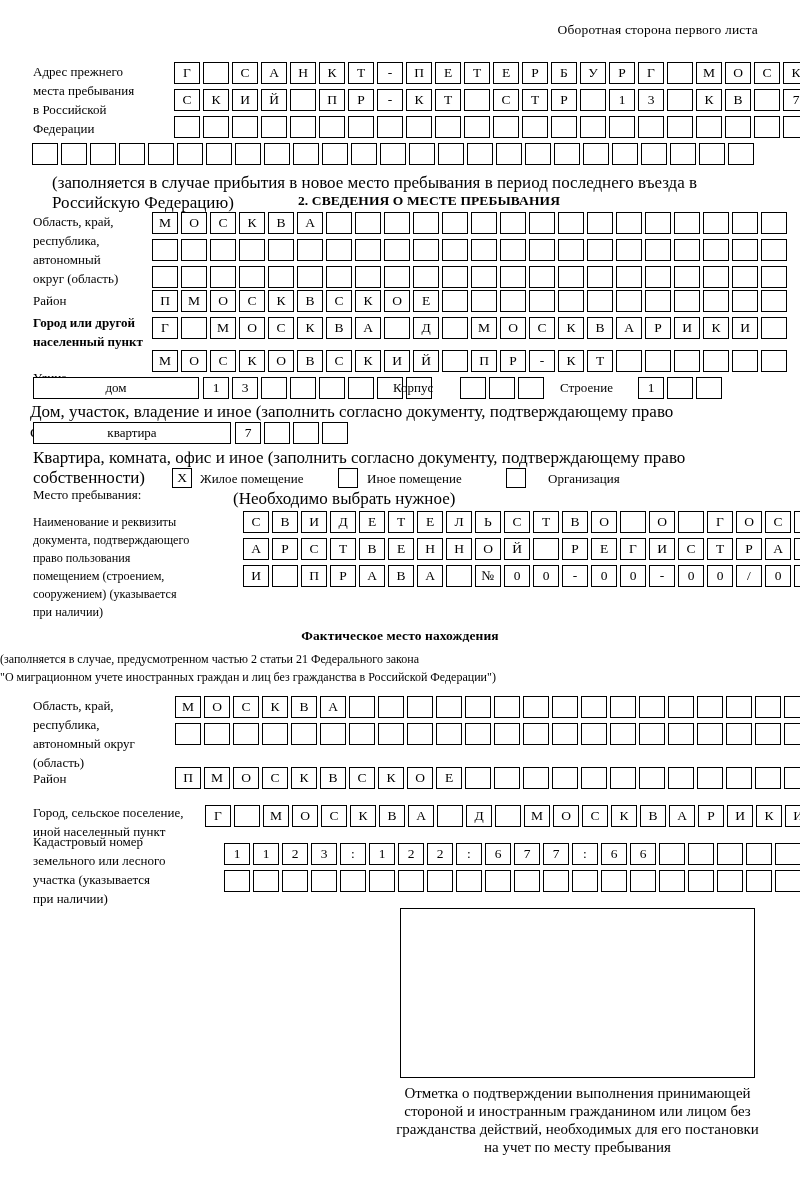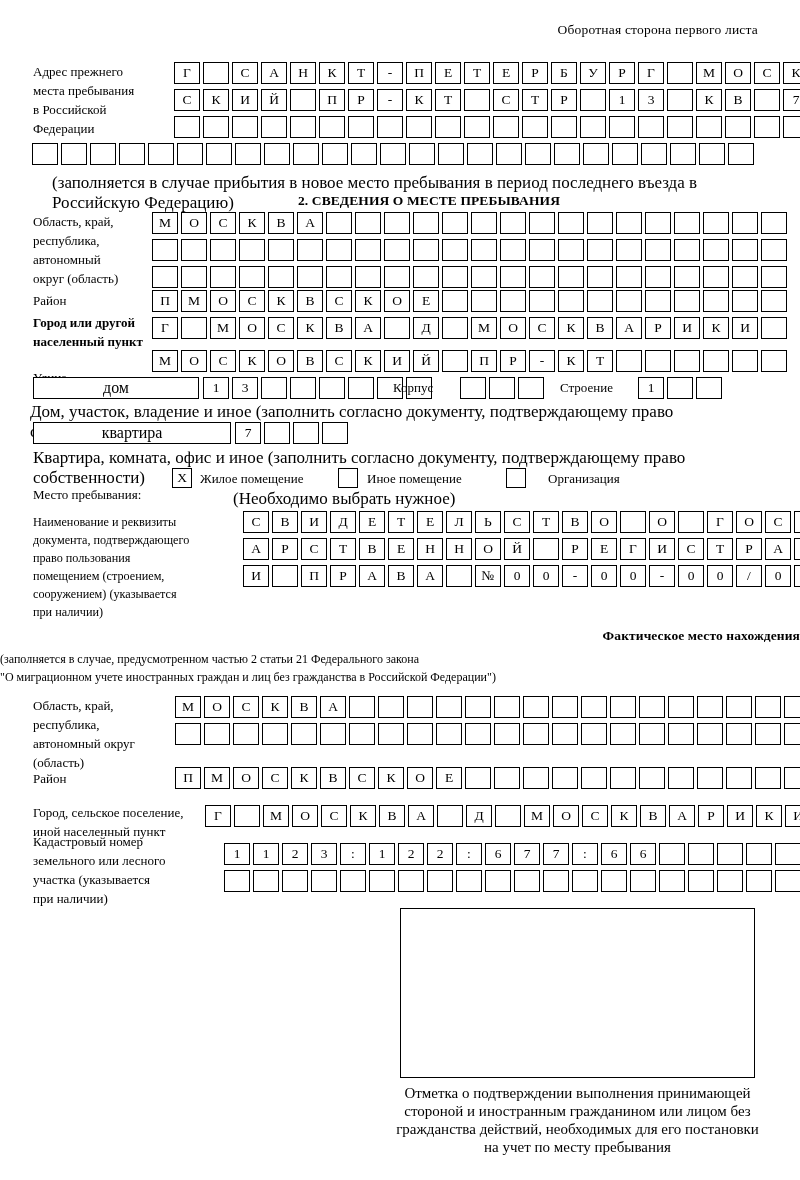--- a/index.html
+++ b/index.html
@@ -45,21 +45,21 @@
     line-height: 20px;
     text-align: center;
     font-family: "Liberation Serif", serif;
     background: #fff;
   }
   .label-box {
     position: absolute;
     border: 1px solid #000;
     box-sizing: border-box;
     height: 22px;
-    font-size: 16px;
+    font-size: 13px;
     line-height: 20px;
     text-align: center;
     background: #fff;
   }
   .chk {
     position: absolute;
     width: 20px;
     height: 20px;
     border: 1px solid #000;
     box-sizing: border-box;
@@ -473,21 +473,21 @@
       <div class="cell">0</div>
       <div class="cell">0</div>
       <div class="cell">-</div>
       <div class="cell">0</div>
       <div class="cell">0</div>
       <div class="cell">/</div>
       <div class="cell">0</div>
       <div class="cell">0</div>
     </div>
 
-  <div class="abs sec-title center" style="left:0; top:628px; width:800px;text-align:right;">Фактическое место нахождения</div>
+  <div class="abs sec-title center" style="left:0; top:628px; width:800px;">Фактическое место нахождения</div>
   <div class="abs note-c" style="left:0; top:652px; width:800px;">(заполняется в случае, предусмотренном частью 2 статьи 21 Федерального закона</div>
   <div class="abs note-c" style="left:0; top:670px; width:800px;">"О миграционном учете иностранных граждан и лиц без гражданства в Российской Федерации")</div>
 
   <div class="abs lbl" style="left:33px; top:696px; width:150px;">
     <div>Область, край,</div>
     <div>республика,</div>
     <div>автономный округ</div>
     <div>(область)</div>
   </div>
   <div class="row" id="al-region-0" style="left:175px; top:696px;">

